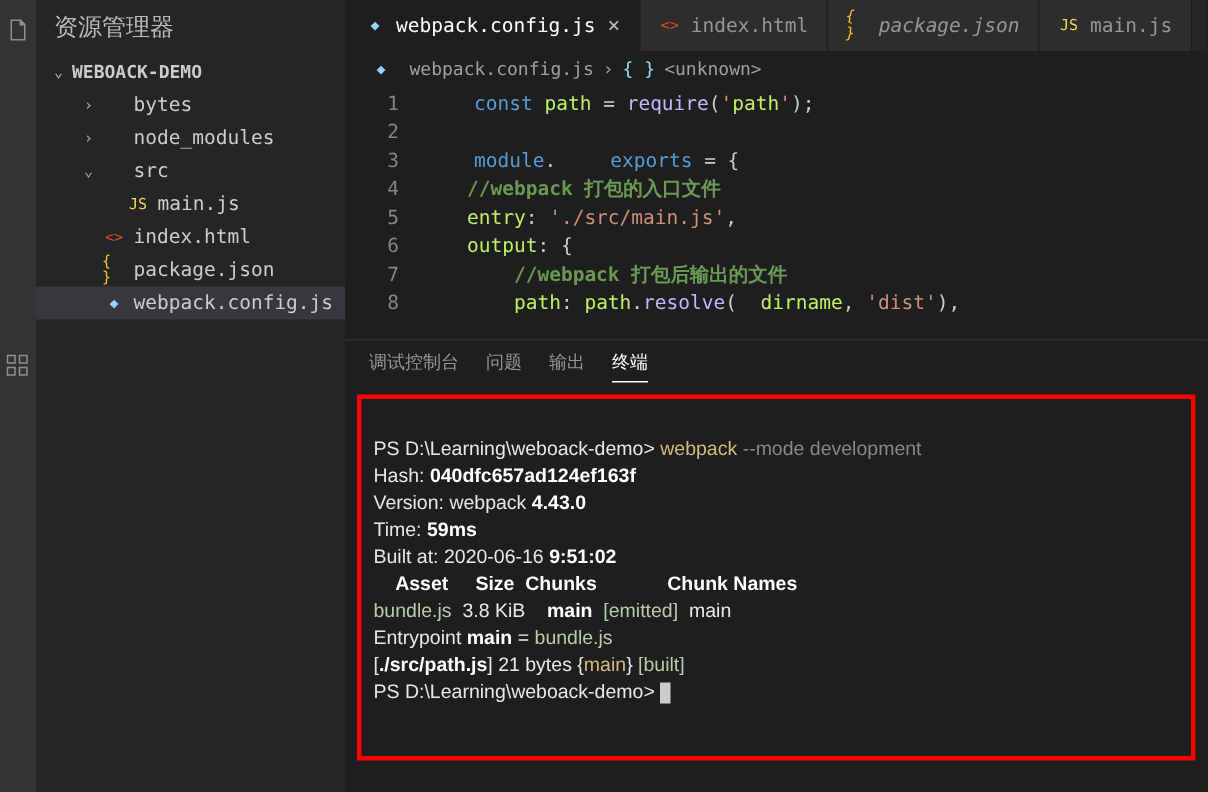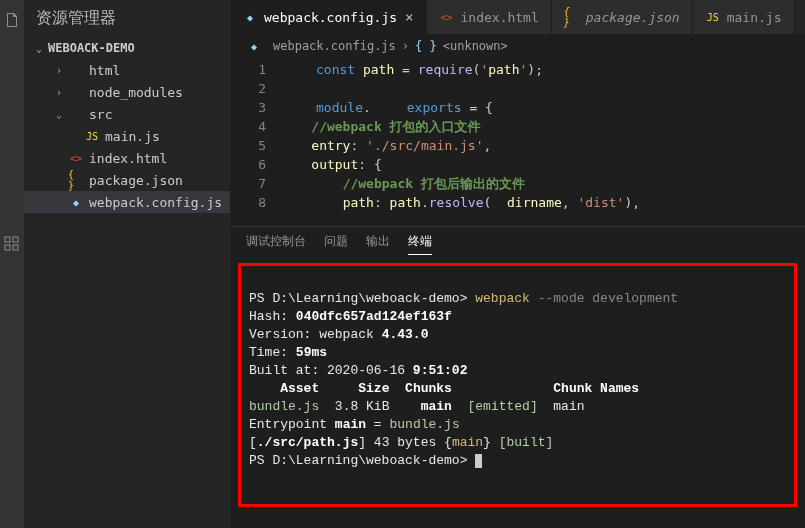--- a/index.html
+++ b/index.html
@@ -126,42 +126,42 @@
 }
 .gutter {
   width: 50px;
   text-align: right;
   color: #858585;
   padding-right: 14px;
 }
 .code-area { flex: 1; white-space: pre; }
 .ln { height: 19px; }
 .tk-keyword { color: #569cd6; margin-left: 36px; }
-.tk-var { color: #fef9c3; }
+.tk-var { color: #bef264; }
 .tk-func { color: #c4b5fd; }
 .tk-string { color: #ce9178; }
 .tk-comment { color: #6a9955; font-weight: bold; }
 .panel {
   border-top: 1px solid #333;
   margin-top: 12px;
 }
 .panel-tabs {
   display: flex;
   gap: 18px;
   padding: 6px 16px 2px;
   font-size: 12px;
   color: #969696;
 }
 .panel-tab { cursor: pointer; padding-bottom: 4px; }
 .panel-tab.active { color: #ffffff; border-bottom: 1px solid #fff; text-align: center; }
 .terminal-wrap {
   margin: 6px 8px;
   border: 3px solid #ff0000;
   padding: 6px 8px 34px;
-  font-family: Liberation Mono, monospace;
+  font-family: Liberation Sans, sans-serif;
   font-size: 13px;
   line-height: 18px;
   white-space: pre;
   color: #e8e8e8;
 }
 .t-yellow { color: #d7ba7d; }
 .t-gray { color: #888888; }
 .t-bold { font-weight: bold; color: #ffffff; }
 .t-lime { color: #b5cea8; }
 .cursor {
@@ -195,21 +195,21 @@
 <div class="sidebar">
   <div class="sidebar-header">资源管理器</div>
   <div class="folder-root">
     <span class="chevron">⌄</span>
     <span>WEBOACK-DEMO</span>
   </div>
   <div class="tree" id="tree">
       <div class="tree-item indent-1">
         <span class="chevron">›</span>
         <span class="file-icon ic-folder"></span>
-        <span>html</span>
+        <span>bytes</span>
       </div>
       <div class="tree-item indent-1">
         <span class="chevron">›</span>
         <span class="file-icon ic-folder"></span>
         <span>node_modules</span>
       </div>
       <div class="tree-item indent-1">
         <span class="chevron">⌄</span>
         <span class="file-icon ic-folder"></span>
         <span>src</span>
@@ -286,16 +286,16 @@
       </div>
     <div class="terminal-wrap">
 <span>PS D:\Learning\weboack-demo&gt;</span> <span class="t-yellow">webpack</span> <span class="t-gray">--mode development</span>
 <span>Hash:</span> <span class="t-bold">040dfc657ad124ef163f</span>
 <span>Version: webpack</span> <span class="t-bold">4.43.0</span>
 <span>Time:</span> <span class="t-bold">59ms</span>
 <span>Built at: 2020-06-16</span> <span class="t-bold">9:51:02</span>
     <span class="t-bold">Asset</span>     <span class="t-bold">Size</span>  <span class="t-bold">Chunks</span>             <span class="t-bold">Chunk Names</span>
 <span class="t-lime">bundle.js</span>  <span>3.8 KiB</span>    <span class="t-bold">main</span>  <span class="t-lime">[emitted]</span>  <span>main</span>
 <span>Entrypoint</span> <span class="t-bold">main</span> <span>=</span> <span class="t-lime">bundle.js</span>
-[<span class="t-bold">./src/path.js</span>] <span>43 bytes</span> {<span class="t-yellow">main</span>} <span class="t-lime">[built]</span>
+[<span class="t-bold">./src/path.js</span>] <span>21 bytes</span> {<span class="t-yellow">main</span>} <span class="t-lime">[built]</span>
 <span>PS D:\Learning\weboack-demo&gt;</span> <span class="cursor"></span></div>
   </div>
 </div>
 
 </body></html>

